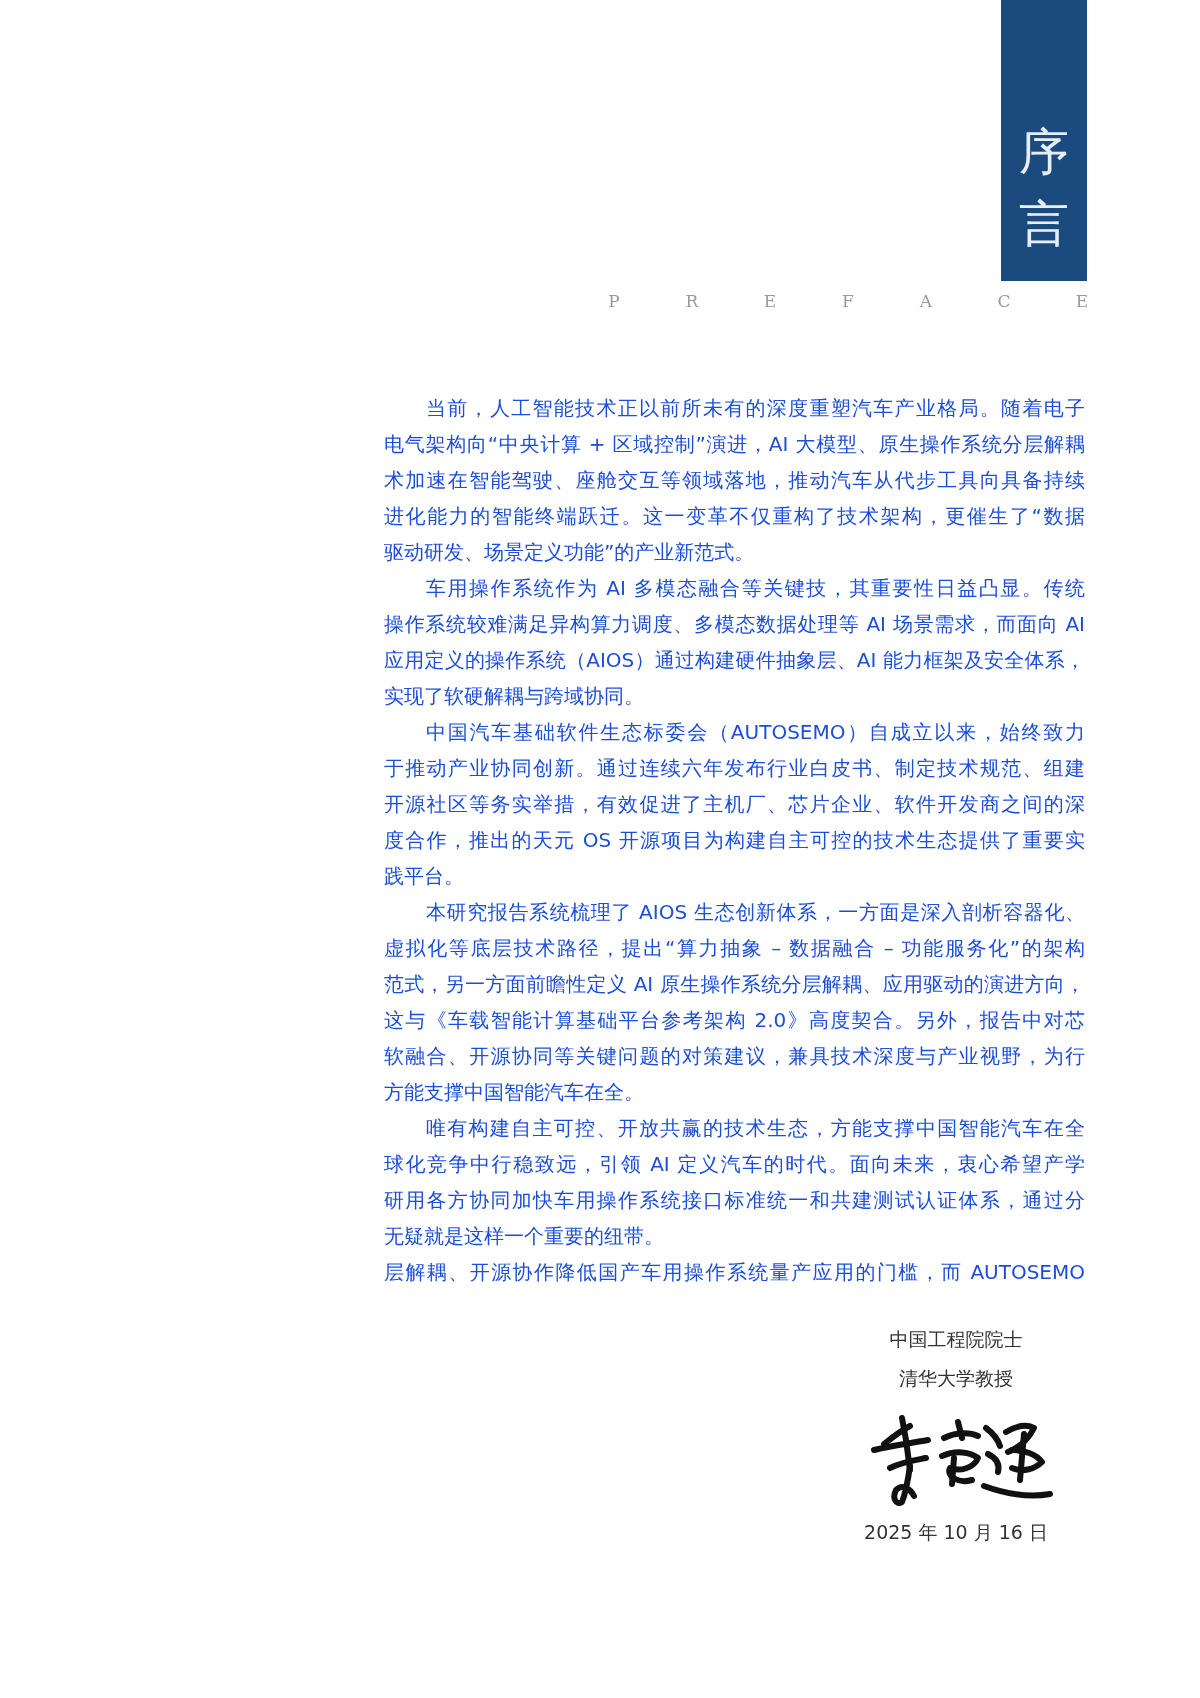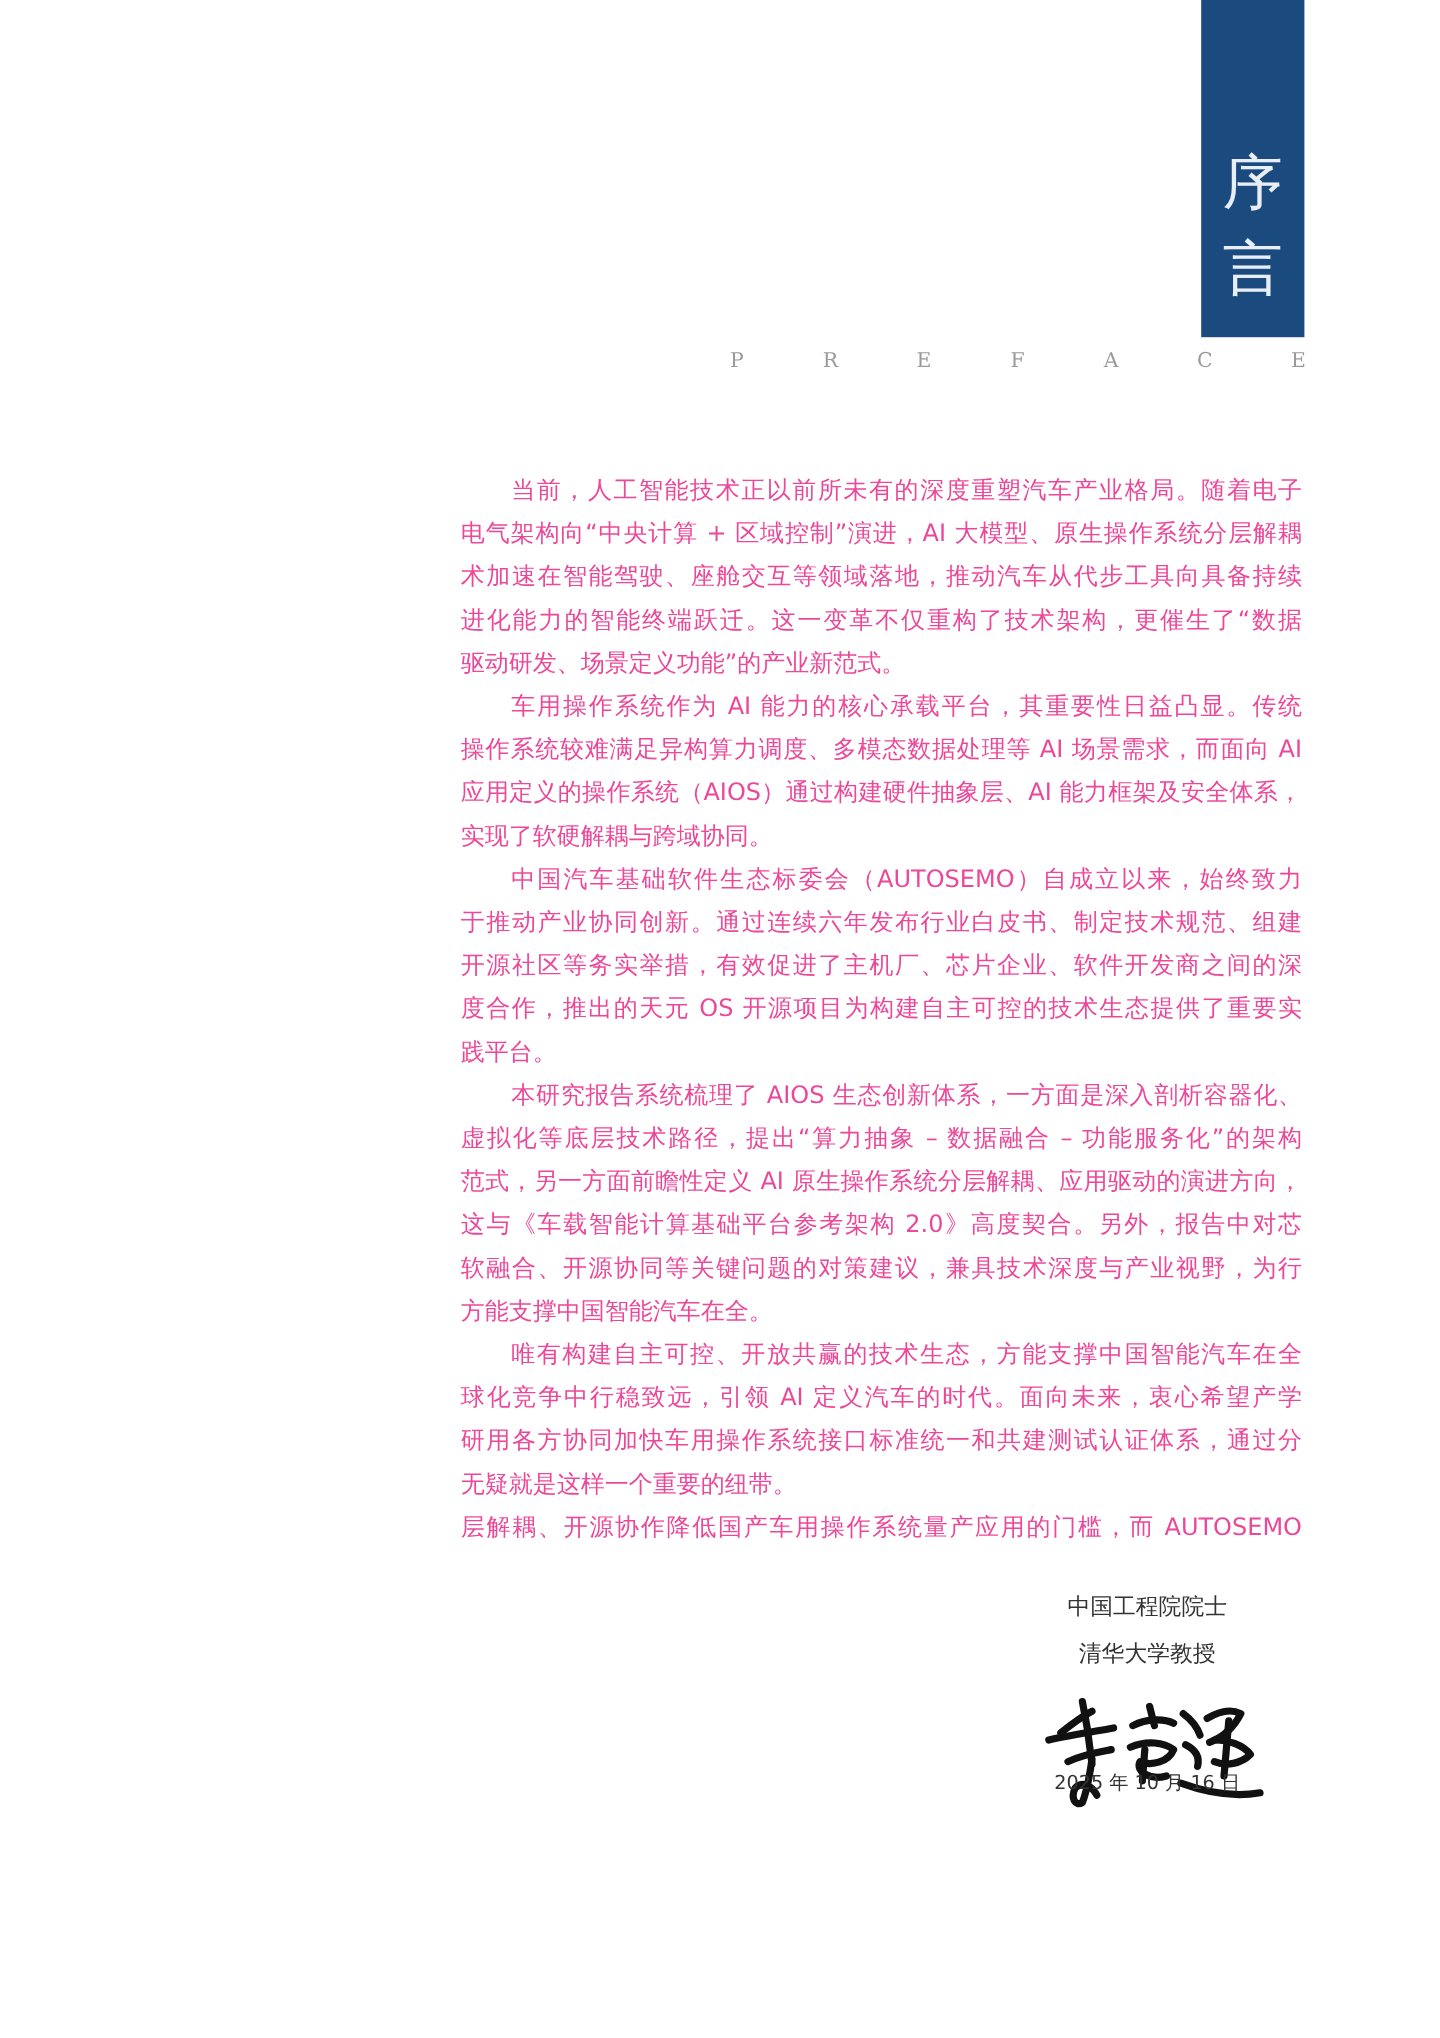--- a/index.html
+++ b/index.html
@@ -10,30 +10,30 @@
   .title-char { position: absolute; left: 0; width: 86px; text-align: center;
                 color: #e8eef6; font-size: 50px; font-weight: 300; line-height: 56px;
                 font-family: "DejaVu Sans", sans-serif; }
   .title-char.c1 { top: 124px; }
   .title-char.c2 { top: 196px; }
   .preface { position: absolute; top: 290px; left: 600px; width: 494px; height: 24px; }
   .preface span { position: absolute; top: 0; width: 20px; text-align: center;
                   font-family: "DejaVu Serif", "Liberation Serif", serif; font-size: 17px;
                   color: #9a9a9a; line-height: 22px; }
   .body-text { position: absolute; left: 384px; top: 392px; width: 701px;
-               color: #ec4899; font-size: 20px; }
+               color: #1d4ed8; font-size: 20px; }
   .line { height: 36px; line-height: 32px; white-space: nowrap; text-align: justify;
           text-align-last: justify; overflow: visible; }
   .line.last { text-align-last: left; }
   .line.indent { padding-left: 42px; }
   .signoff { position: absolute; left: 840px; width: 232px; text-align: center;
              color: #333333; font-size: 19px; line-height: 24px; }
   .signoff.s1 { top: 1366px; }
   .signoff.s2 { top: 1327px; }
-  .signoff.date { top: 1474px; font-size: 16px; }
+  .signoff.date { top: 1520px; font-size: 19px; }
   .signature { position: absolute; left: 866px; top: 1410px; width: 190px; height: 100px; }
 </style>
 </head>
 <body>
 
 <div class="title-bar">
   <div class="title-char c1">序</div>
   <div class="title-char c2">言</div>
 </div>
 
@@ -51,21 +51,21 @@
 
   <div>
     <div class="line indent">当前，人工智能技术正以前所未有的深度重塑汽车产业格局。随着电子</div>
     <div class="line">电气架构向“中央计算 + 区域控制”演进，AI 大模型、原生操作系统分层解耦</div>
     <div class="line">术加速在智能驾驶、座舱交互等领域落地，推动汽车从代步工具向具备持续</div>
     <div class="line">进化能力的智能终端跃迁。这一变革不仅重构了技术架构，更催生了“数据</div>
     <div class="line last">驱动研发、场景定义功能”的产业新范式。</div>
   </div>
 
   <div>
-    <div class="line indent">车用操作系统作为 AI 能力的核心承载平台，其重要性日益凸显。传统</div>
+    <div class="line indent">车用操作系统作为 AI 多模态融合等关键技，其重要性日益凸显。传统</div>
     <div class="line">操作系统较难满足异构算力调度、多模态数据处理等 AI 场景需求，而面向 AI</div>
     <div class="line">应用定义的操作系统（AIOS）通过构建硬件抽象层、AI 能力框架及安全体系，</div>
     <div class="line last">实现了软硬解耦与跨域协同。</div>
   </div>
 
   <div>
     <div class="line indent">中国汽车基础软件生态标委会（AUTOSEMO）自成立以来，始终致力</div>
     <div class="line">于推动产业协同创新。通过连续六年发布行业白皮书、制定技术规范、组建</div>
     <div class="line">开源社区等务实举措，有效促进了主机厂、芯片企业、软件开发商之间的深</div>
     <div class="line">度合作，推出的天元 OS 开源项目为构建自主可控的技术生态提供了重要实</div>

